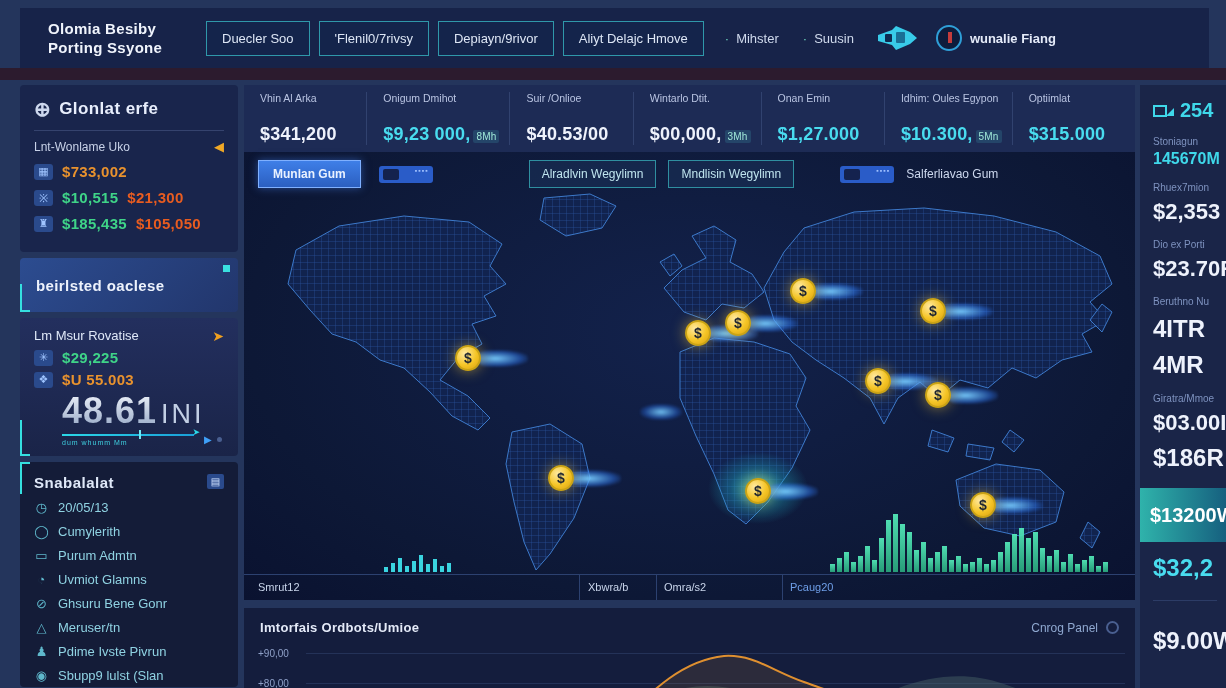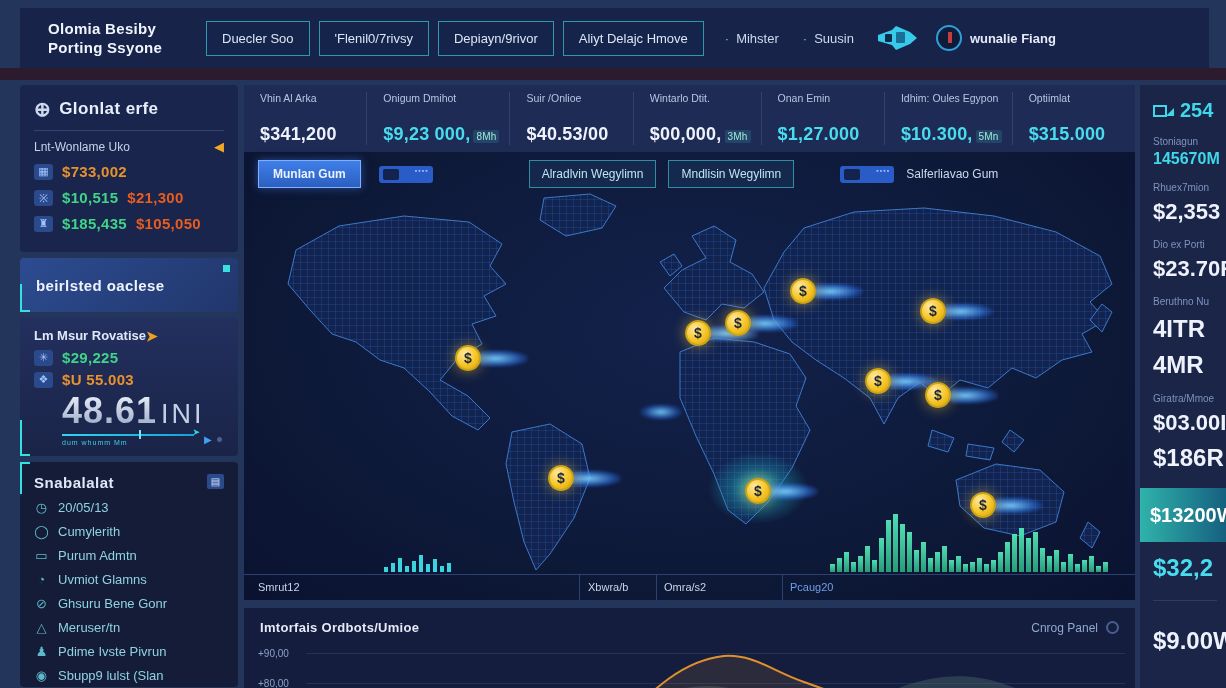--- a/index.html
+++ b/index.html
@@ -46,22 +46,22 @@
     display:flex; align-items:center; padding-left:16px; }
   .p2::before { content:""; position:absolute; left:0; bottom:0; width:8px; height:26px;
     border-left:2px solid #35e0e0; border-bottom:2px solid #35e0e0; }
   .p2::after { content:""; position:absolute; right:8px; top:7px; width:7px; height:7px;
     background:#3ae0e0; }
   .p2-label { color:#edf2fc; font-size:15px; font-weight:bold; letter-spacing:.4px; }
   .p3 { height:138px; margin-top:6px; background:linear-gradient(180deg,#232f5e,#1a2448);
     padding:10px 14px; }
   .p3::before { content:""; position:absolute; left:0; bottom:0; width:8px; height:34px;
     border-left:2px solid #35e0e0; border-bottom:2px solid #35e0e0; }
-  .p3-title { display:flex; color:#dfe8f8;
-    font-size:13px; font-weight:bold; }
+  .p3-title { display:flex; justify-content:space-between; color:#dfe8f8;
+    font-size:13px; font-weight:normal; }
   .arrow-ico { color:#f0a020; font-size:14px; }
   .p3-row { display:flex; align-items:center; gap:9px; margin-top:5px; }
   .p3-row .val { font-size:15px; }
   .big-row { display:flex; align-items:baseline; gap:4px; margin:2px 0 0 28px; }
   .big-num { font-size:36px; font-weight:bold;
     background:linear-gradient(180deg,#f4f7fd,#8fa2c2); -webkit-background-clip:text;
     background-clip:text; color:transparent; letter-spacing:1px; }
   .big-unit { font-size:27px; color:#c2cfe4; letter-spacing:3px; }
   .slider-zone { display:flex; align-items:flex-start; gap:10px; margin:2px 0 0 28px; }
   .slider { position:relative; width:132px; }

